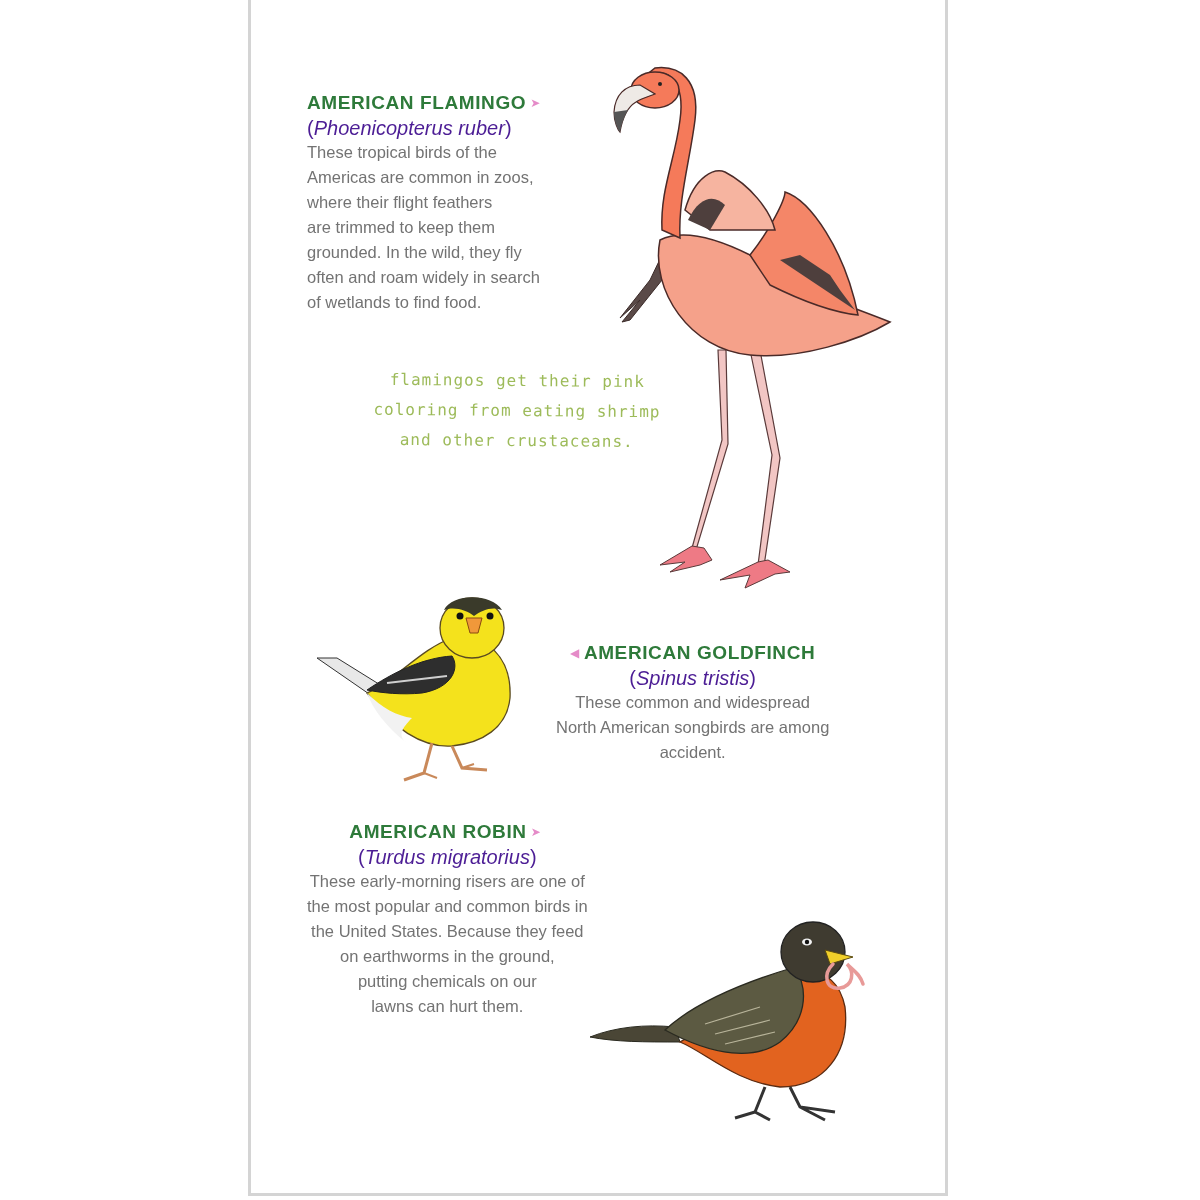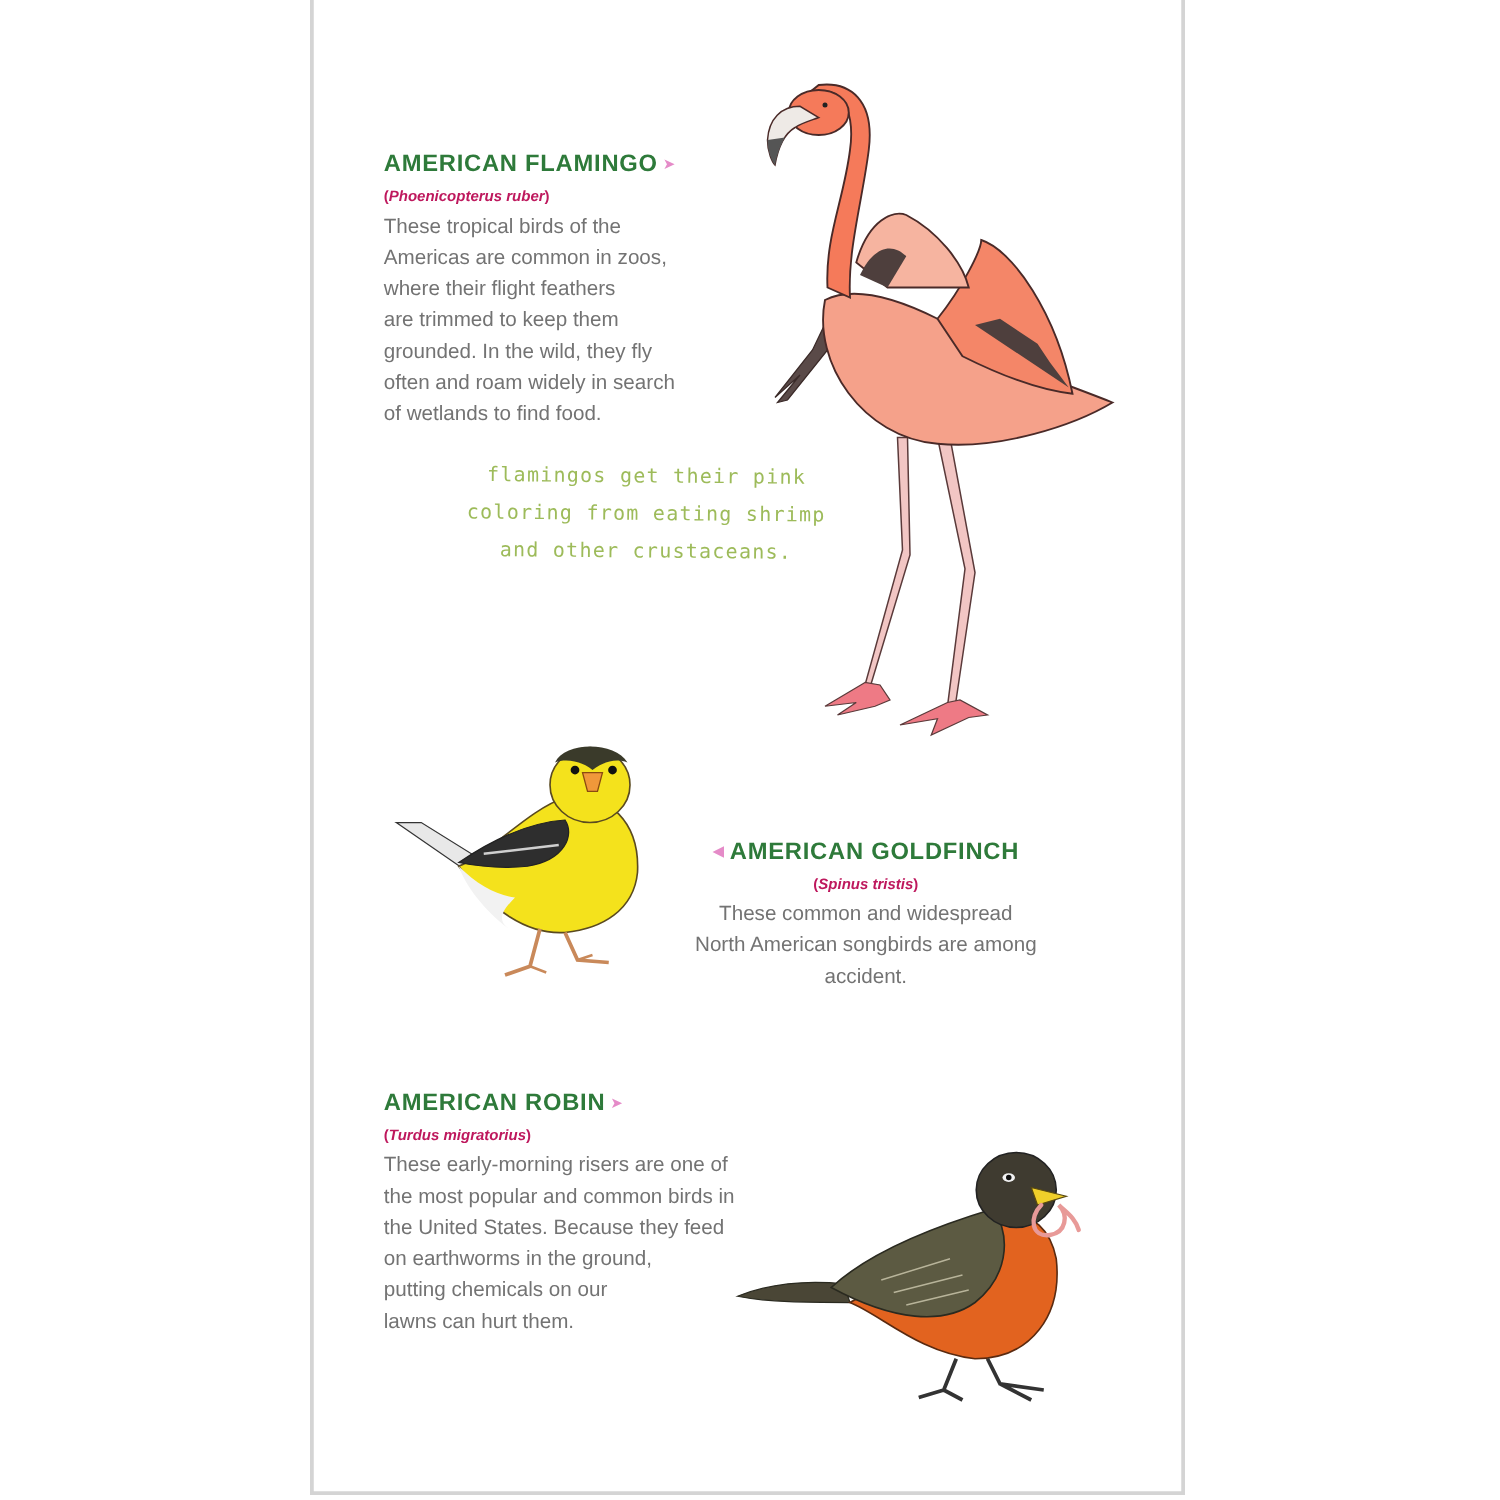--- a/index.html
+++ b/index.html
@@ -11,40 +11,40 @@
       font-family: "Liberation Sans", "DejaVu Sans", sans-serif;
     }
     .page {
       position: absolute;
       left: 248px; top: -4px;
       width: 700px; height: 1200px;
       border: 3px solid #d4d4d4;
       background: #ffffff;
       box-sizing: border-box;
     }
-    .entry { position: absolute; margin-top: 28px; }
+    .entry { position: absolute; }
     .title {
       color: #2e7a3a;
       font-weight: bold;
       font-size: 19px;
       letter-spacing: 0.6px;
       line-height: 24px;
       white-space: nowrap;
     }
     .arrow {
       display: inline-block;
       color: #e58bc8;
       font-size: 12px;
       vertical-align: 2px;
       margin: 0 4px;
     }
     .sci {
-      color: #be185d;
-      font-weight: bold;
-      font-size: 12px;
+      color: #4c1d95;
+      font-weight: normal;
+      font-size: 20px;
       line-height: 24px;
       white-space: nowrap;
     }
     .sci i { font-style: italic; }
     .body {
       color: #737373;
       font-size: 16.5px;
       line-height: 25px;
     }
     .body div { white-space: nowrap; }
@@ -150,21 +150,21 @@
   <circle cx="148" cy="28" r="3.5" fill="#111"></circle>
   <circle cx="178" cy="28" r="3.5" fill="#111"></circle>
 
   <path d="M154 30 L170 30 L166 45 L158 45 Z" fill="#f0983a" stroke="#8a4a10" stroke-width="1"></path>
 
   <path d="M120 155 L112 185 L92 192" stroke="#c9895a" stroke-width="3" fill="none"></path>
   <path d="M140 158 L150 180 L175 182" stroke="#c9895a" stroke-width="3" fill="none"></path>
   <path d="M112 185 L125 190 M150 180 L162 176" stroke="#c9895a" stroke-width="2" fill="none"></path>
 </svg>
 
-<div class="entry" style="left:307px; top:842px;">
+<div class="entry" style="left:307px; top:820px;text-align:center;">
   <div class="title">
     <span>AMERICAN ROBIN</span><span class="arrow">➤</span>
   </div>
   <div class="sci" style="margin-top:1px;">
     <span>(</span><i>Turdus migratorius</i><span>)</span>
   </div>
   <div class="body">
     <div>These early-morning risers are one of</div>
     <div>the most popular and common birds in</div>
     <div>the United States. Because they feed</div>

